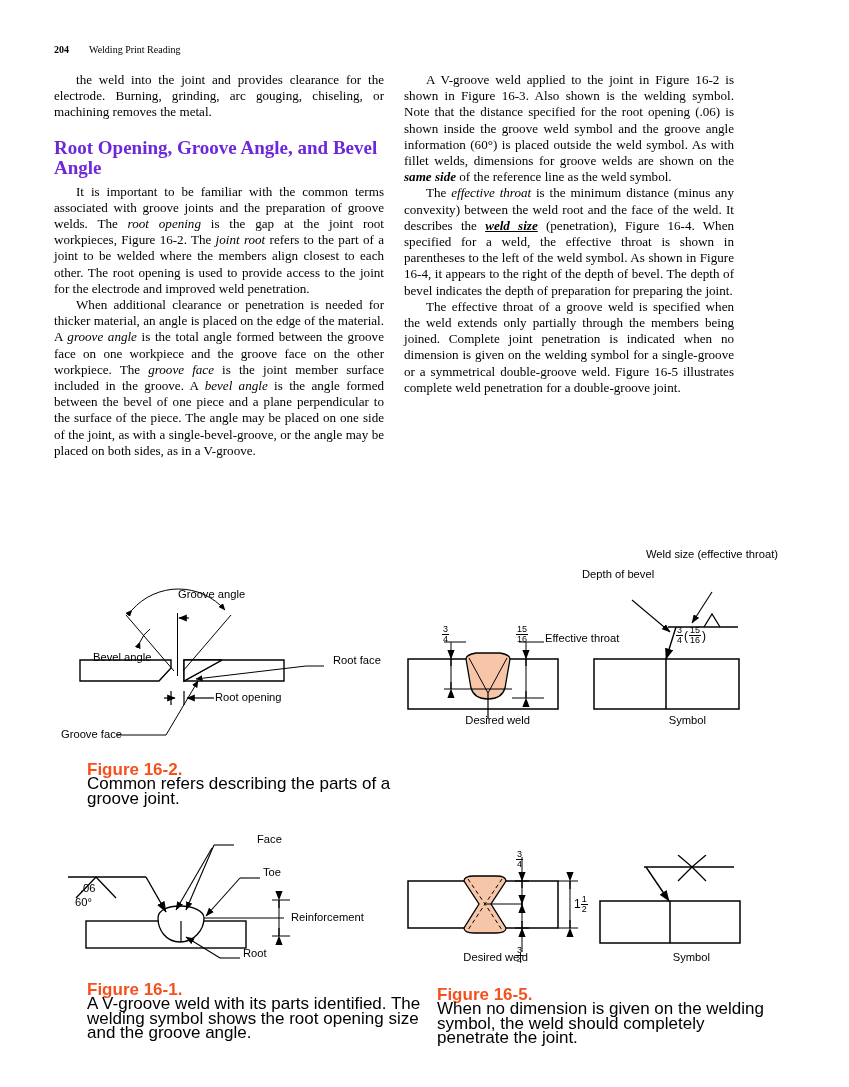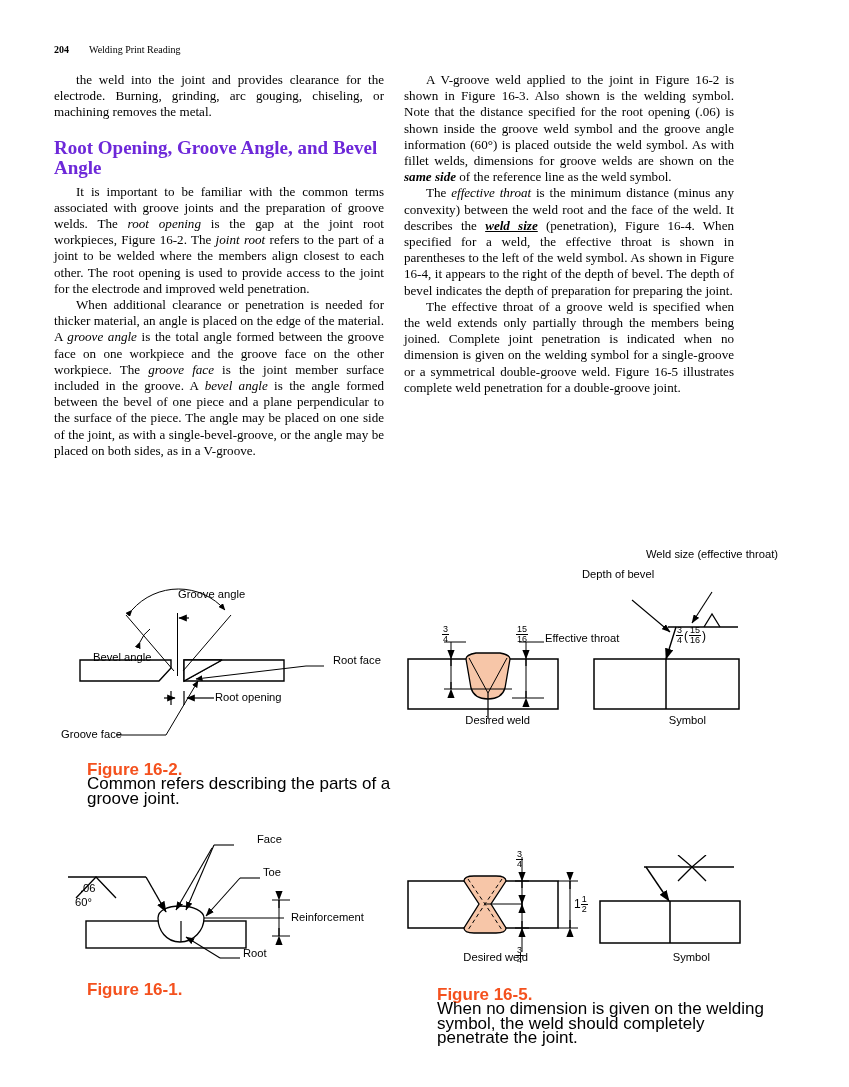--- a/index.html
+++ b/index.html
@@ -258,20 +258,21 @@
     <div class="lbl" style="left:26px; top:52px;">.06</div>
     <div class="lbl" style="left:21px; top:66px;">60°</div>
     <div class="lbl" style="left:183px; top:3px;margin-left:20px;">Face</div>
     <div class="lbl" style="left:209px; top:36px;">Toe</div>
     <div class="lbl" style="left:189px; top:117px;">Root</div>
     <div class="lbl" style="left:237px; top:81px;">Reinforcement</div>
   </div>
 
   <div class="figcap" style="position:absolute; left:54px; top:983px;">
     <span class="num">Figure 16-1.</span>
+    <span>A V-groove weld with its parts identified. The welding symbol shows the root opening size and the groove angle.</span>
   </div>
 
   <div class="fig" style="left:404px; top:855px; width:340px; height:130px;">
     <svg width="340" height="130" viewBox="0 0 340 130">
       <defs>
         <marker id="a5" markerWidth="8" markerHeight="6" refX="7.5" refY="3" orient="auto">
           <polygon points="0 0, 8 3, 0 6" fill="#000"></polygon>
         </marker>
       </defs>
 

